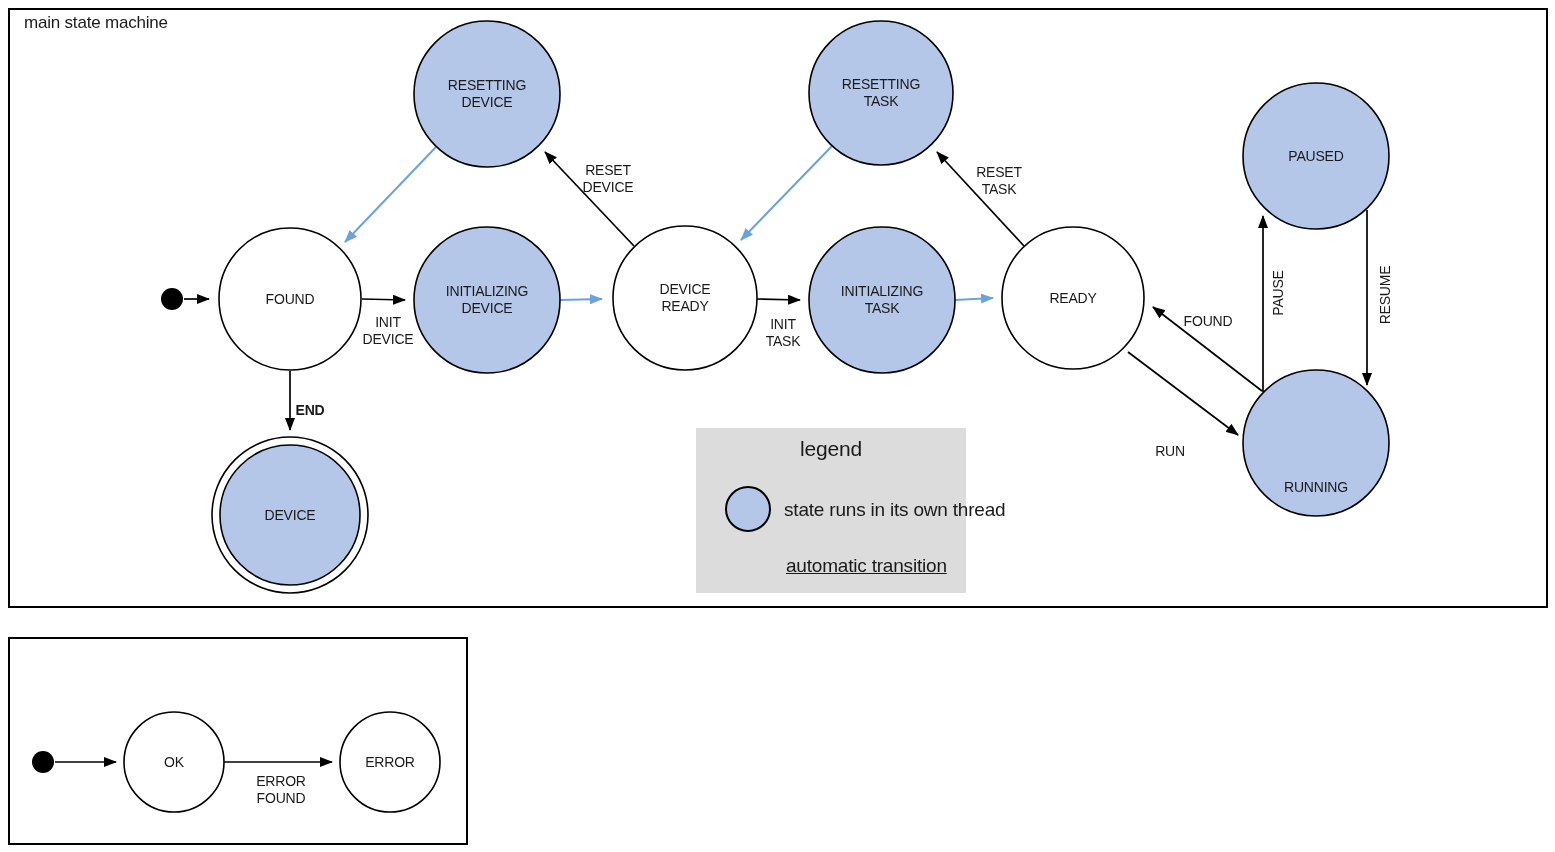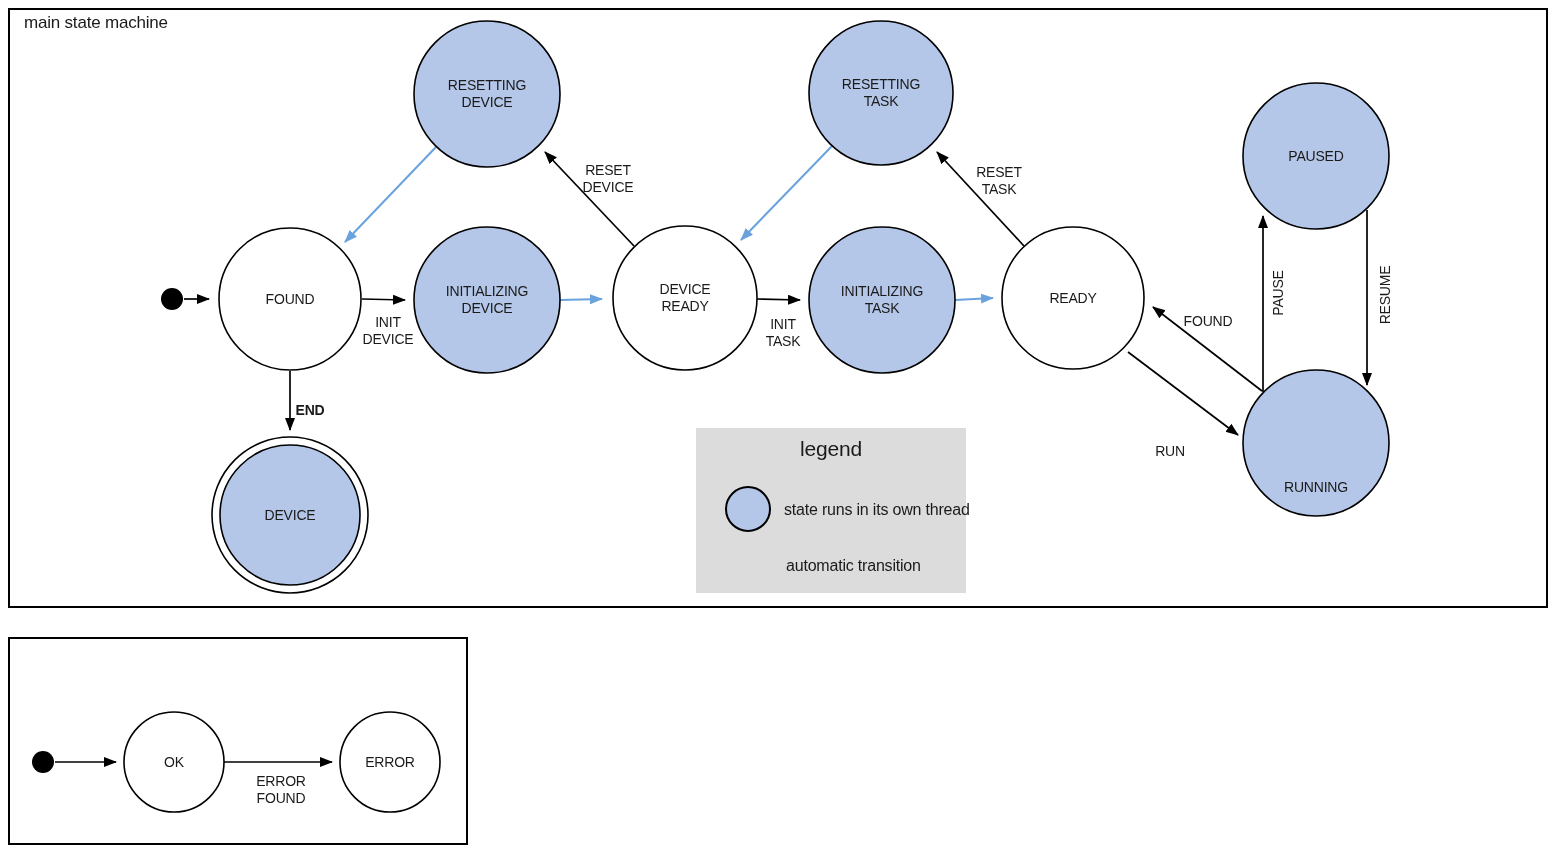--- a/index.html
+++ b/index.html
@@ -19,21 +19,21 @@
   .dot{fill:var(--ink);stroke:none;}
   .tline{stroke:var(--ink);stroke-width:1.7;fill:none;}
   .tline-blue{stroke:var(--auto-blue);stroke-width:2;fill:none;}
   .lbl{position:absolute;transform:translate(-50%,-50%);font-size:14px;line-height:17px;
        text-align:center;white-space:pre-line;letter-spacing:-0.2px;color:#1a1a1a;}
   .lbl.rot{transform:translate(-50%,-50%) rotate(-90deg);}
   #legend-box{position:absolute;left:696px;top:428px;width:270px;height:165px;background:var(--legend-bg);}
   #legend-title{margin:0;padding-top:9px;text-align:center;font-size:21px;letter-spacing:-0.2px;color:#1a1a1a;}
   #legend-swatch{position:absolute;left:29px;top:58px;width:42px;height:42px;border:2px solid var(--ink);
                  border-radius:50%;background:var(--blue-fill);box-sizing:content-box;}
-  .legend-text{position:absolute;transform:translateY(-50%);font-size:16px;letter-spacing:-0.2px;color:#1a1a1a;white-space:nowrap;}
+  .legend-text{position:absolute;transform:translateY(-50%);font-size:19px;letter-spacing:-0.2px;color:#1a1a1a;white-space:nowrap;}
 </style>
 </head>
 <body>
 
 <div id="canvas">
 
   <div class="box" style="left:8px;top:8px;width:1540px;height:600px;"></div>
   <div class="box" style="left:8px;top:637px;width:460px;height:208px;"></div>
 
   <div class="box-title" style="left:24px;top:13px;">main state machine</div>
@@ -117,16 +117,16 @@
   <div class="lbl" style="left:1208px;top:321px;">FOUND</div>
   <div class="lbl rot" style="left:1278px;top:293px;">PAUSE</div>
   <div class="lbl rot" style="left:1385px;top:295px;">RESUME</div>
   <div class="lbl" style="left:281px;top:790px;">ERROR
 FOUND</div>
 
   <div id="legend-box">
     <div id="legend-title">legend</div>
     <div id="legend-swatch"></div>
     <div class="legend-text" style="left:88px;top:82px;">state runs in its own thread</div>
-    <div class="legend-text" style="left:90px;top:138px;">automatic transition</div>
+    <div class="legend-text" style="left:90px;top:138px;text-decoration:underline;">automatic transition</div>
   </div>
 
 </div>
 
 </body></html>

